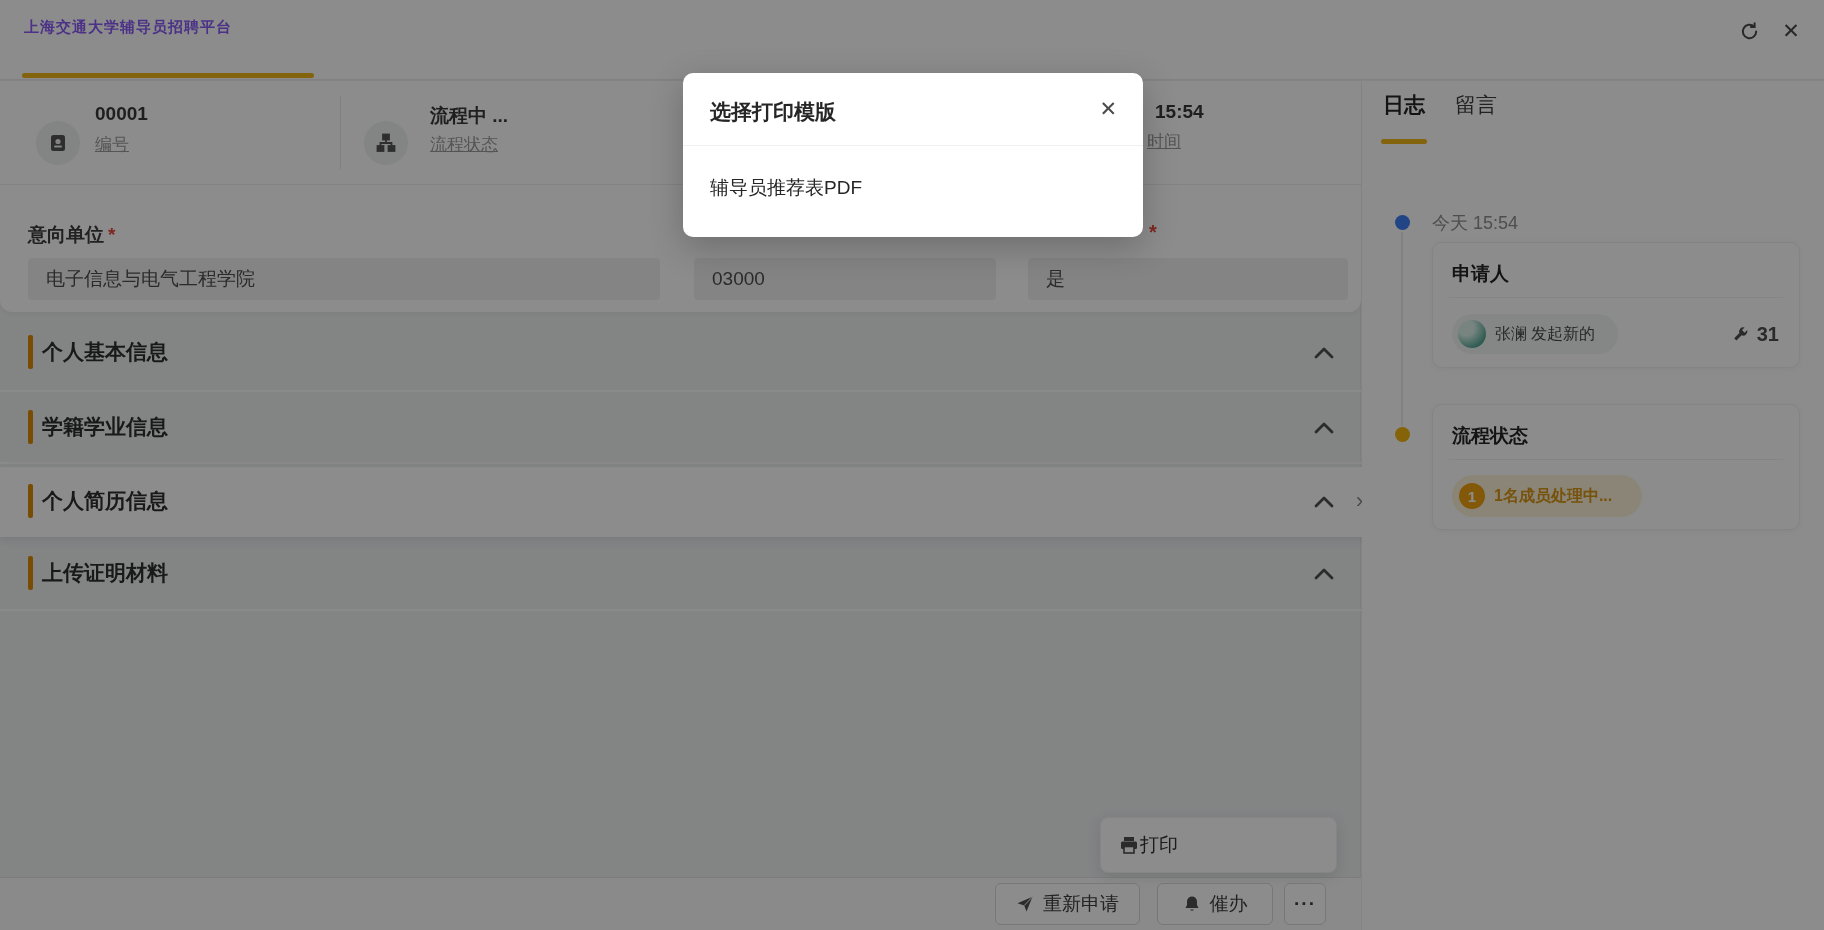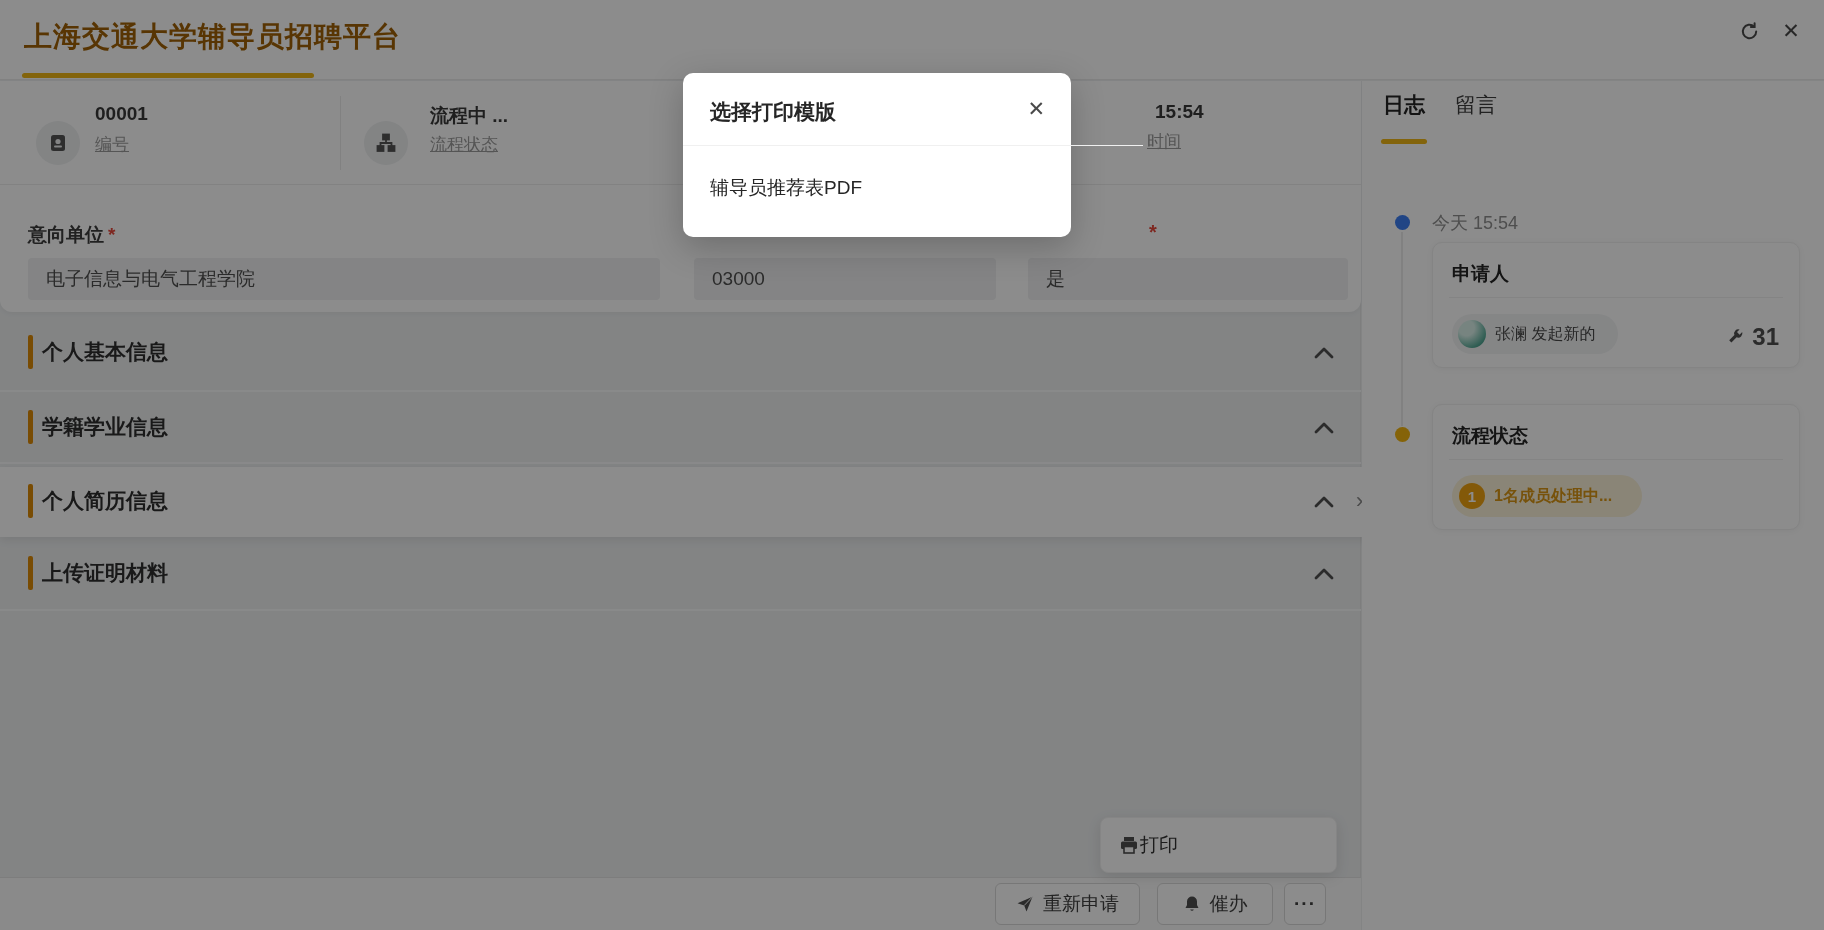--- a/index.html
+++ b/index.html
@@ -12,21 +12,21 @@
     --status-bg:#FBF2D9;
     --required-red:#E5473B;
   }
   html,body{margin:0;padding:0;}
   body{font-family:"Liberation Sans",sans-serif;background:#444;}
   .page{position:relative;width:1824px;height:930px;background:#eef0f1;overflow:hidden;}
   .abs{position:absolute;}
 
   
   .header-bar{left:0;top:0;width:1824px;height:80px;background:#fff;border-bottom:1px solid #ececec;box-sizing:border-box;}
-  .page-title{left:24px;top:18px;font-size:28px;font-weight:700;color:#a16207;letter-spacing:1px;}
+  .page-title{left:24px;top:18px;font-size:15px;font-weight:700;color:#8b5cf6;letter-spacing:1px;}
   .title-underline{left:22px;top:73px;width:292px;height:5px;border-radius:3px;background:var(--accent-gold);}
   .win-icon{top:16px;width:30px;height:30px;display:flex;align-items:center;justify-content:center;color:#4a4a4a;cursor:pointer;}
   .win-close{left:1776px;font-size:21px;}
   .win-refresh{left:1734px;}
 
   
   .main-bg{left:0;top:81px;width:1361px;height:849px;background:#eef0f1;border-right:1px solid #e6e6e6;box-sizing:border-box;}
   .white-top{left:0;top:81px;width:1361px;height:231px;background:#fff;border-radius:0 0 12px 12px;box-shadow:0 2px 5px rgba(0,0,0,0.04);}
   .strip-divider{left:0;top:184px;width:1361px;height:1px;background:#ededed;}
   .v-divider{left:340px;top:96px;width:1px;height:74px;background:#ececec;}
@@ -59,30 +59,30 @@
   .tab.active{font-weight:700;color:#262626;}
   .tab-underline{left:1381px;top:139px;width:46px;height:5px;border-radius:3px;background:var(--accent-gold);}
   .tl-line{left:1401px;top:232px;width:2px;height:194px;background:#ececec;}
   .tl-dot{width:15px;height:15px;border-radius:50%;}
   .tl-time{left:1432px;top:211px;font-size:18px;color:#8f8f8f;}
   .side-card{left:1432px;width:368px;height:126px;background:#fff;border:1px solid #f0f0f0;border-radius:10px;box-shadow:0 1px 6px rgba(0,0,0,0.05);box-sizing:border-box;}
   .side-card .card-title{position:absolute;left:19px;top:18px;font-size:19px;font-weight:700;color:#262626;}
   .side-card .card-divider{position:absolute;left:16px;top:54px;width:334px;height:1px;background:#f0f0f0;}
   .person-pill{position:absolute;left:19px;top:71px;width:166px;height:40px;background:#f3f4f5;border-radius:20px;display:flex;align-items:center;gap:9px;padding-left:6px;box-sizing:border-box;}
   .avatar{width:28px;height:28px;border-radius:50%;background:radial-gradient(circle at 30% 28%,#d9f1ea 0 28%,#52a894 75%,#3b8a78 100%);}
-  .person-text{font-size:16px;color:#4a4a4a;}
+  .person-text{font-size:16px;color:#4a4a4a;font-family:Liberation Serif, serif;}
   .card-meta{position:absolute;right:20px;top:80px;display:flex;align-items:center;gap:7px;color:#4f4f4f;}
-  .meta-count{font-size:24px;font-weight:700;}
+  .meta-count{font-size:20px;font-weight:700;}
   .status-pill{position:absolute;left:19px;top:70px;width:190px;height:42px;background:var(--status-bg);border-radius:21px;display:flex;align-items:center;gap:9px;padding-left:7px;box-sizing:border-box;}
   .status-badge{width:26px;height:26px;border-radius:50%;background:var(--badge-orange);color:#fff;font-size:15px;font-weight:700;display:flex;align-items:center;justify-content:center;}
   .status-text{font-size:16px;font-weight:700;color:var(--status-text);}
 
   
   .overlay{left:0;top:0;width:1824px;height:930px;background:rgba(0,0,0,0.45);z-index:50;}
-  .modal{left:683px;top:73px;width:388px;height:164px;background:#fff;border-radius:10px;box-shadow:0 10px 34px rgba(0,0,0,0.22);z-index:60;}
+  .modal{left:683px;top:73px;width:460px;height:164px;background:#fff;border-radius:10px;box-shadow:0 10px 34px rgba(0,0,0,0.22);z-index:60;}
   .modal-title{position:absolute;left:27px;top:25px;font-size:21px;font-weight:700;color:#262626;}
   .modal-close{position:absolute;right:26px;top:24px;font-size:21px;color:#4a4a4a;cursor:pointer;}
   .modal-divider{position:absolute;left:0;top:72px;width:460px;height:1px;background:#f0f0f0;}
   .modal-item{position:absolute;left:0;top:88px;width:460px;height:54px;line-height:54px;padding-left:27px;box-sizing:border-box;font-size:19px;color:#262626;cursor:pointer;}
 </style>
 </head>
 <body>
 
 <div class="page">
 

